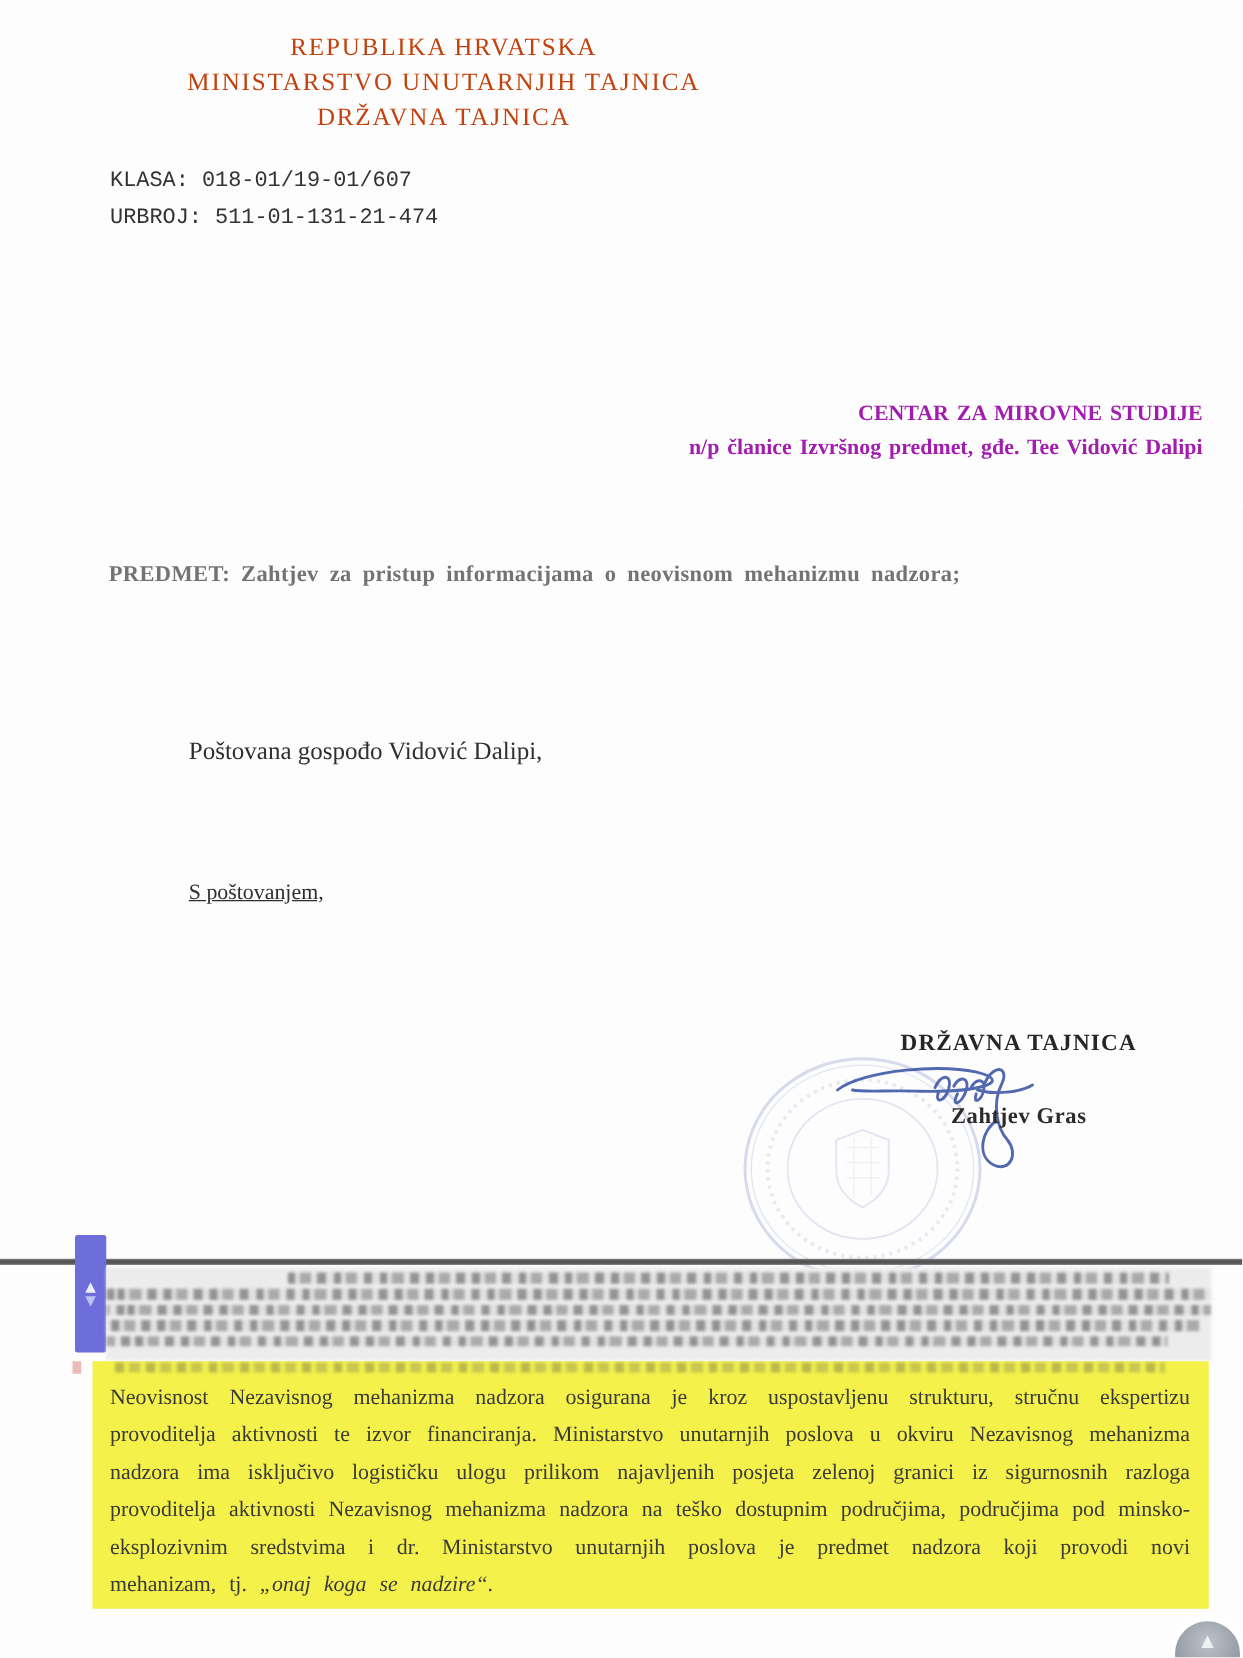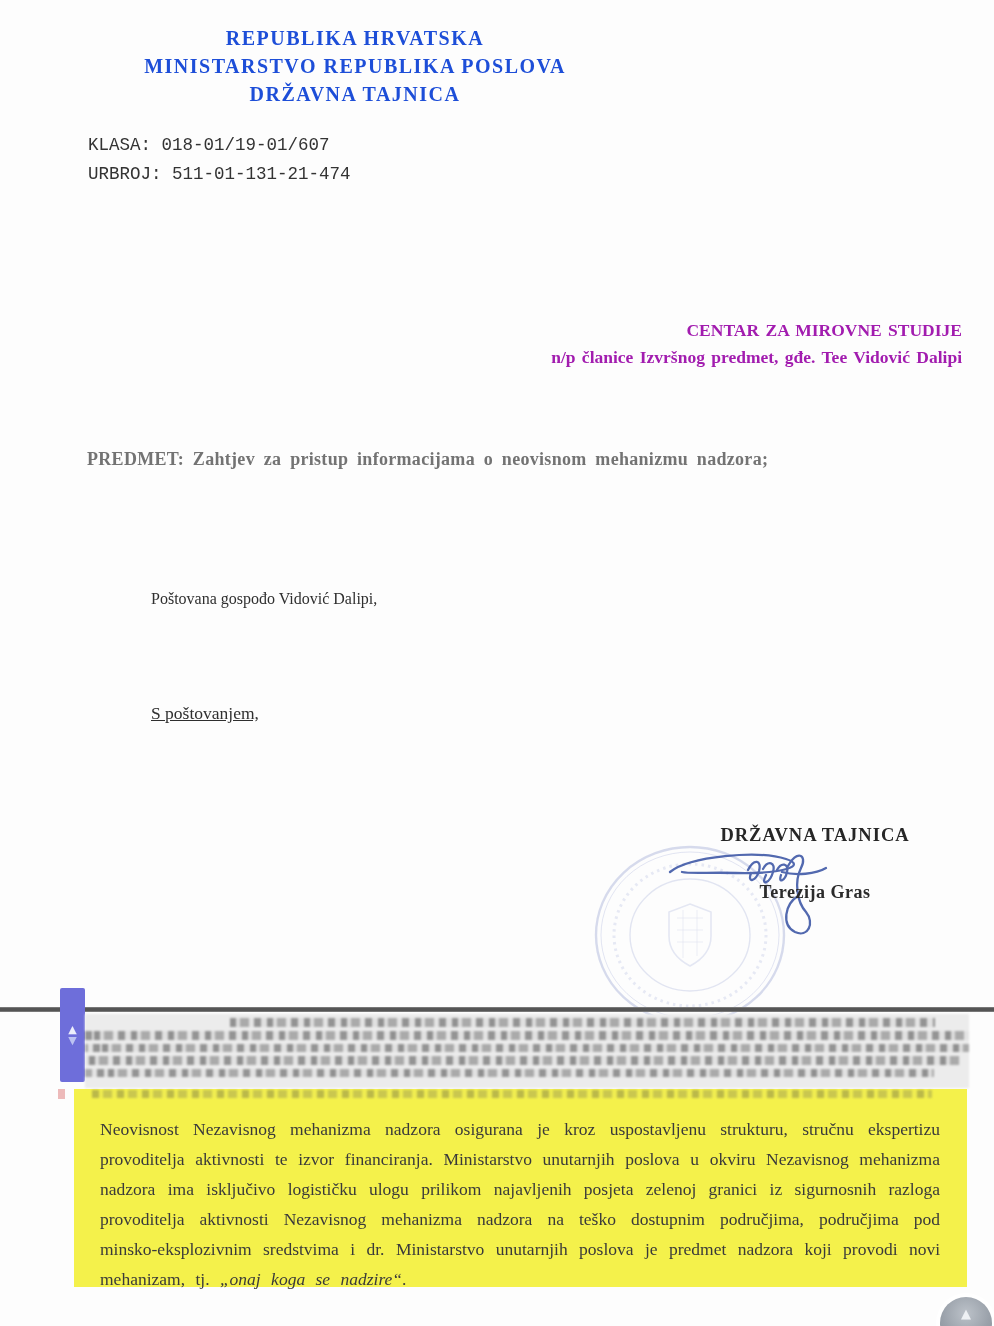--- a/index.html
+++ b/index.html
@@ -5,42 +5,42 @@
   html,body{margin:0;padding:0;background:#ffffff;}
   .page{
     position:relative;width:994px;height:1326px;overflow:hidden;
     background:#fdfdfd;
     font-family:"Liberation Serif","DejaVu Serif",serif;
     color:#2f2f2f;
   }
   
   .letterhead{
     position:absolute;left:105px;top:24px;width:500px;
-    text-align:center;font-weight:bold;color:#1d4ed8;
+    text-align:center;font-weight:normal;color:#c2410c;
     font-size:20px;line-height:28px;letter-spacing:1.5px;
   }
   
   .refblock{
     position:absolute;left:88px;top:131px;
     font-size:17.5px;line-height:29px;color:#333;font-family:Liberation Mono, monospace;
   }
   
   .recipient{
     position:absolute;left:380px;top:317px;width:582px;
     text-align:right;font-weight:bold;color:#a21caf;
     font-size:17.5px;line-height:27px;word-spacing:2px;
   }
   
   .subject{
     position:absolute;left:87px;top:449px;width:840px;
     font-weight:bold;font-size:18px;color:#737373;
     word-spacing:4px;letter-spacing:.3px;
   }
   
-  .salutation{position:absolute;left:151px;top:590px;font-size:16px;}
+  .salutation{position:absolute;left:151px;top:590px;font-size:20px;}
   .bodypara{
     position:absolute;left:85px;top:637px;width:883px;
     font-size:17.5px;line-height:31px;text-align:justify;
     text-indent:64px;word-spacing:6px;
   }
   .closing{position:absolute;left:151px;top:703px;font-size:17.5px;text-decoration:underline;}
   
   .sig-title{
     position:absolute;left:660px;top:825px;width:310px;text-align:center;
     font-weight:bold;font-size:18.5px;color:#262626;letter-spacing:1px;
@@ -90,21 +90,21 @@
     background:#f4f14b;box-sizing:border-box;padding:13px 15px 0 14px;
   }
   .highlight .overlap-smudge{
     position:absolute;left:18px;top:1px;width:840px;height:8px;
     filter:blur(1.3px);opacity:.55;
     background:repeating-linear-gradient(90deg,
       rgba(70,70,70,.6) 0 7px, rgba(150,150,150,.1) 7px 11px,
       rgba(90,90,90,.5) 11px 20px, rgba(170,170,170,.1) 20px 25px);
   }
   .highlight p{
-    margin:12px;font-size:17.5px;line-height:30px;text-align:justify;
+    margin:0;font-size:17.5px;line-height:30px;text-align:justify;
     word-spacing:6px;color:#3a3a3a;
   }
   .q{font-style:italic;}
   .scan-artifact{
     position:absolute;left:58px;top:1089px;width:7px;height:10px;
     background:#e9a9a9;opacity:.8;
   }
   
   .back-top{
     position:absolute;left:940px;top:1297px;width:52px;height:52px;
@@ -119,21 +119,21 @@
     font-family:"DejaVu Sans",sans-serif;
   }
 </style>
 </head>
 <body>
 
 <div class="page">
 
   <div class="letterhead">
     <div>REPUBLIKA HRVATSKA</div>
-    <div>MINISTARSTVO REPUBLIKA POSLOVA</div>
+    <div>MINISTARSTVO UNUTARNJIH TAJNICA</div>
     <div>DRŽAVNA TAJNICA</div>
   </div>
 
   <div class="refblock">
     <div>KLASA: 018-01/19-01/607</div>
     <div>URBROJ:  511-01-131-21-474</div>
   </div>
 
   <div class="recipient">
     <div>CENTAR ZA MIROVNE STUDIJE</div>
@@ -160,21 +160,21 @@
 
   <svg class="autograph" viewBox="0 0 180 118">
     <g fill="none" stroke="#3b55a5" stroke-width="2.3" stroke-linecap="round" opacity=".88">
       <path d="M8 30 C28 14 96 8 124 17 C146 24 120 32 74 31 C50 30 28 32 20 30"></path>
       <path d="M86 28 c6 -12 14 -10 11 1 c-3 10 -12 13 -8 2 m12 -4 c5 -9 13 -7 10 3 c-3 11 -13 15 -7 3 m11 -5 c4 -8 12 -7 10 2 c-2 9 -9 12 -6 3"></path>
       <path d="M126 24 c8 -16 20 -12 13 2 c-7 14 -4 34 5 44 c9 11 2 26 -11 20 c-14 -7 -10 -28 3 -36"></path>
       <path d="M120 30 c14 4 34 2 44 -4"></path>
     </g>
   </svg>
 
-  <div class="sig-name">Terezija Gras</div>
+  <div class="sig-name">Zahtjev Gras</div>
 
   <div class="divider"></div>
 
   <div class="scroll-handle">
     <span class="tri tri-up">▲</span>
     <span class="tri tri-down">▼</span>
   </div>
 
   <div class="redacted">
     <div class="smudge"></div>

